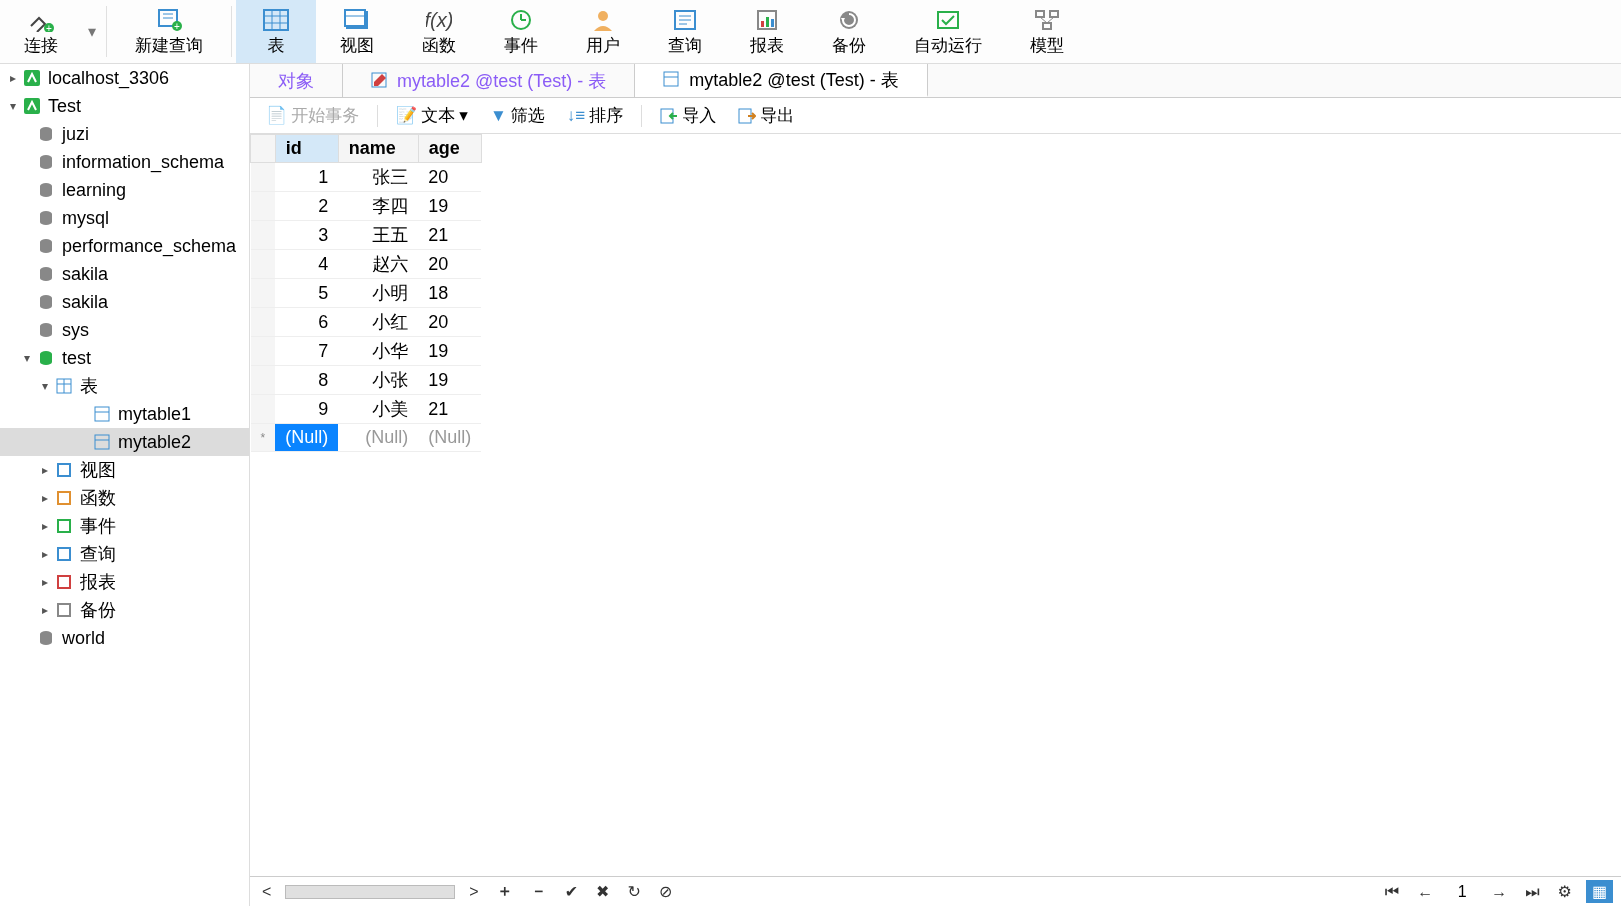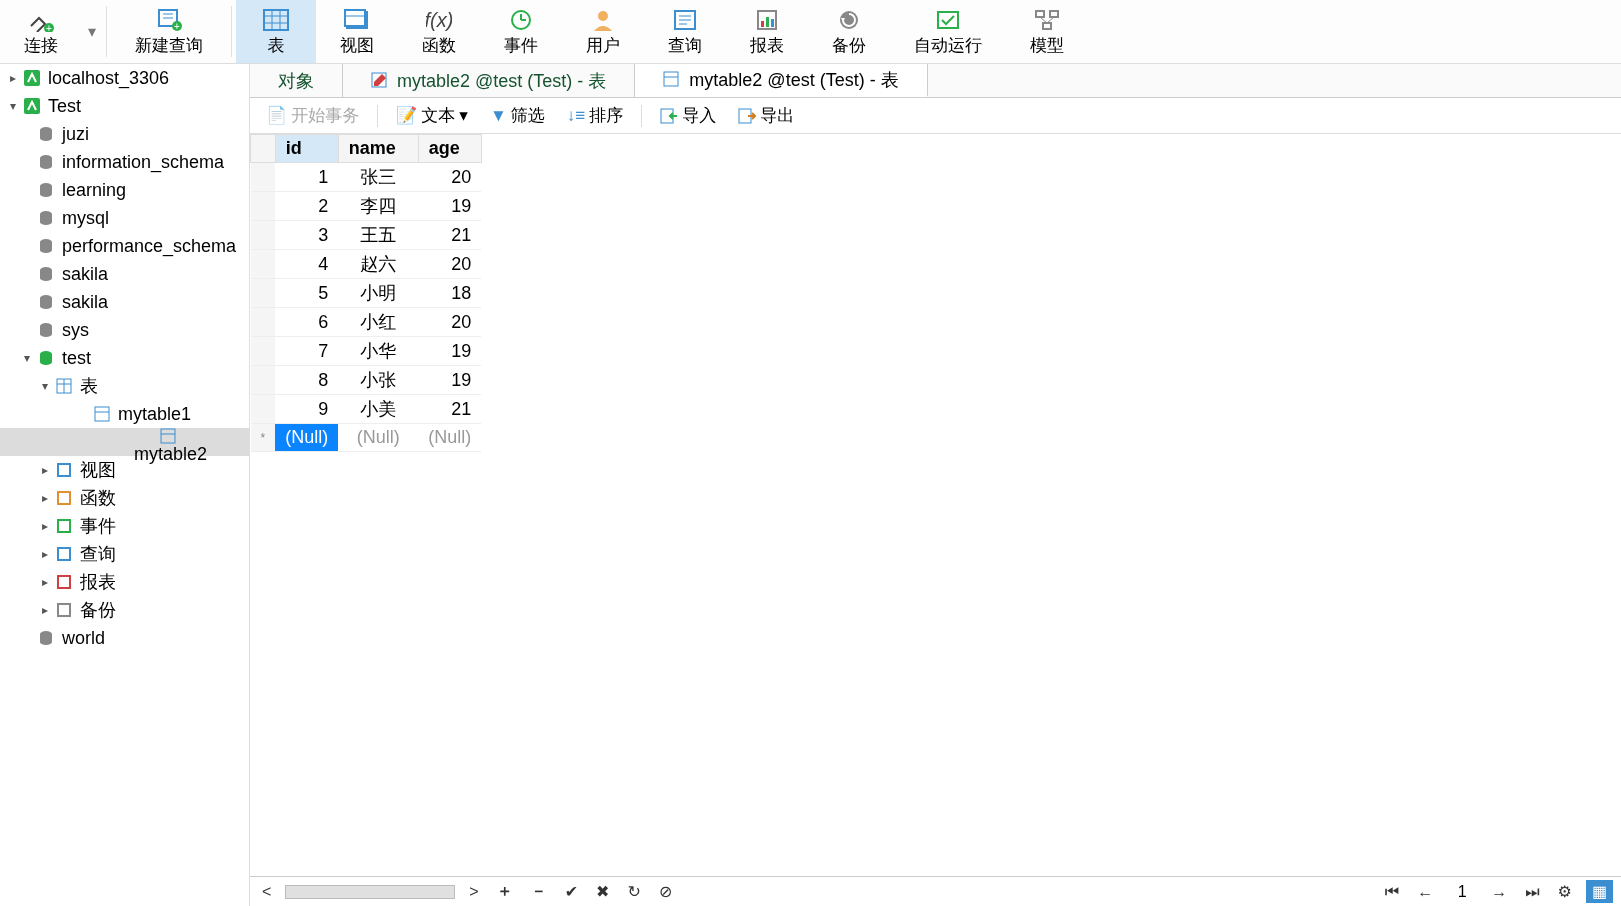--- a/index.html
+++ b/index.html
@@ -11,51 +11,51 @@
 .tb-item.active { background: #d4e8f8; }
 .tb-icon { width: 32px; height: 28px; display: flex; align-items: center; justify-content: center; }
 .tb-sep { border-left: 1px solid #e0e0e0; margin: 6px 4px; }
 
 
 .main { flex: 1; display: flex; overflow: hidden; }
 
 
 .sidebar { width: 250px; border-right: 1px solid #ddd; overflow: hidden; font-size: 18px; }
 .tree-item { display: flex; align-items: center; height: 28px; padding-left: 4px; cursor: pointer; white-space: nowrap; }
-.tree-item.selected { background: #dcdcdc; flex-direction: column; }
+.tree-item.selected { background: #dcdcdc; }
 .expander { width: 18px; display: inline-flex; justify-content: center; color: #555; font-size: 12px; }
 .tree-icon { width: 20px; height: 20px; display: inline-flex; align-items: center; justify-content: center; margin-right: 6px; }
 .indent-1 { padding-left: 18px; }
 .indent-2 { padding-left: 36px; }
 .indent-4 { padding-left: 92px; }
 
 
 .content { flex: 1; display: flex; flex-direction: column; }
 
 
 .tab-bar { height: 34px; display: flex; border-bottom: 1px solid #ccc; background: #fafafa; }
-.tab { display: flex; align-items: center; padding: 0 28px; border-right: 1px solid #ccc; cursor: pointer; font-size: 18px; color: #14532d; }
+.tab { display: flex; align-items: center; padding: 0 28px; border-right: 1px solid #ccc; cursor: pointer; font-size: 18px; color: #8b5cf6; }
 .tab.active { background: #fff; border-bottom: 2px solid #fff; color: #000; }
 .tab-icon { width: 18px; height: 18px; margin-right: 8px; display: inline-flex; }
 
 
 .action-bar { height: 36px; display: flex; align-items: center; border-bottom: 1px solid #ddd; padding: 0 8px; gap: 6px; font-size: 17px; }
 .ab-btn { display: flex; align-items: center; padding: 2px 8px; cursor: pointer; gap: 4px; }
 .ab-btn.disabled { color: #aaa; }
 .ab-sep { width: 1px; height: 22px; background: #ddd; margin: 0 4px; }
 
 
 .grid-wrap { flex: 1; overflow: auto; }
 table.grid { border-collapse: collapse; font-size: 18px; }
 table.grid th { text-align: left; padding: 2px 10px; background: #f5f5f5; border: 1px solid #ddd; font-weight: bold; height: 28px; }
 table.grid th.col-id { background: #d4e8f8; }
 table.grid td { padding: 2px 10px; border-bottom: 1px solid #eee; height: 28px; }
 .col-id { width: 56px; text-align: right; }
-.col-name { width: 80px; text-align: center; }
-.col-age { width: 56px; text-align: right; }
+.col-name { width: 80px; text-align: right; }
+.col-age { width: 56px; }
 .row-marker { width: 12px; background: #f5f5f5; color: #888; font-size: 12px; text-align: center; }
 .null-cell { color: #999; }
 .null-cell.sel { background: #0a84ff; color: #fff; }
 
 
 .footer { height: 30px; border-top: 1px solid #ccc; display: flex; align-items: center; padding: 0 8px; font-size: 16px; justify-content: space-between; }
 .footer-left, .footer-right { display: flex; align-items: center; gap: 10px; }
 .fbtn { cursor: pointer; color: #333; padding: 0 4px; }
 .hscroll { width: 170px; height: 14px; background: #e0e0e0; border: 1px solid #bbb; }
 .page-input { width: 30px; text-align: center; border: none; font-size: 16px; }

